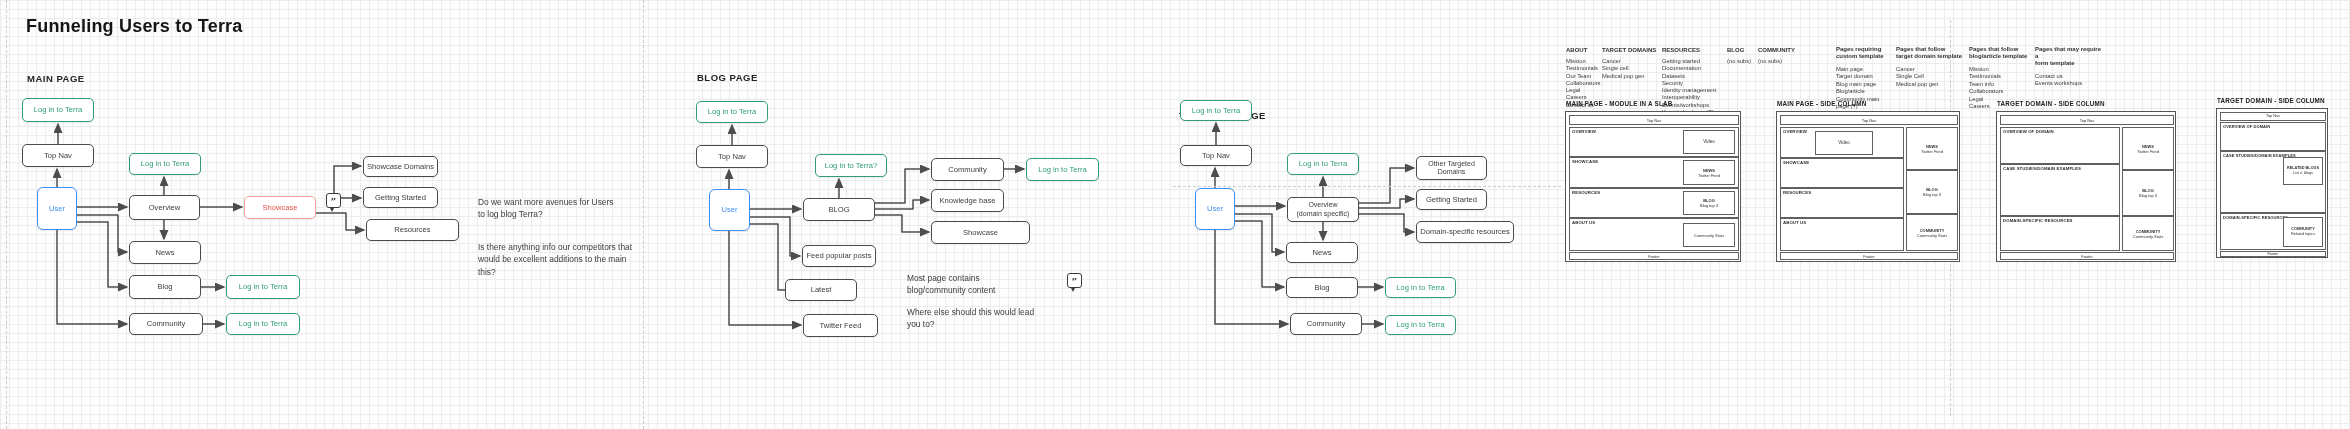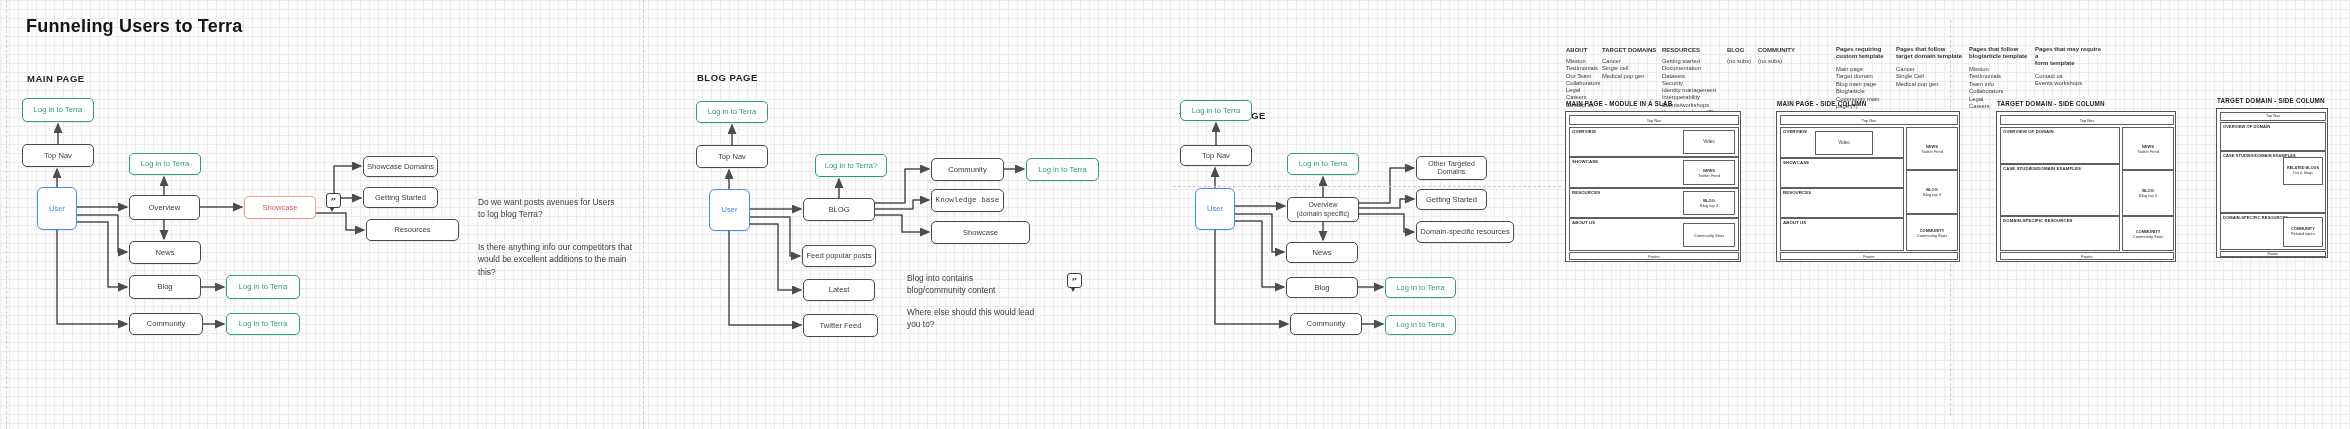--- a/index.html
+++ b/index.html
@@ -150,33 +150,33 @@
     </div>
     <div class="node green" style="left: 803px; top: 154px; width: 72px; height: 23px; border-color: rgb(46, 156, 127); color: rgb(46, 156, 127); margin-left: 12px;">
       <div>Log in to Terra?</div>
     </div>
     <div class="node default" style="left: 803px; top: 198px; width: 72px; height: 23px; border-color: rgb(74, 74, 74); color: rgb(60, 60, 60);">
       <div>BLOG</div>
     </div>
     <div class="node default" style="left: 802px; top: 245px; width: 74px; height: 22px; border-color: rgb(74, 74, 74); color: rgb(60, 60, 60);">
       <div>Feed popular posts</div>
     </div>
-    <div class="node default" style="left: 803px; top: 279px; width: 72px; height: 22px; border-color: rgb(74, 74, 74); color: rgb(60, 60, 60);">
+    <div class="node default" style="left: 785px; top: 279px; width: 72px; height: 22px; border-color: rgb(74, 74, 74); color: rgb(60, 60, 60);">
       <div>Latest</div>
     </div>
     <div class="node default" style="left: 803px; top: 314px; width: 75px; height: 23px; border-color: rgb(74, 74, 74); color: rgb(60, 60, 60);">
       <div>Twitter Feed</div>
     </div>
     <div class="node default" style="left: 931px; top: 158px; width: 73px; height: 23px; border-color: rgb(74, 74, 74); color: rgb(60, 60, 60);">
       <div>Community</div>
     </div>
     <div class="node green" style="left: 1026px; top: 158px; width: 73px; height: 23px; border-color: rgb(46, 156, 127); color: rgb(46, 156, 127);">
       <div>Log in to Terra</div>
     </div>
-    <div class="node default" style="left: 931px; top: 189px; width: 73px; height: 23px; border-color: rgb(74, 74, 74); color: rgb(60, 60, 60); font-family: Liberation Mono, monospace;">
+    <div class="node default" style="left: 931px; top: 189px; width: 73px; height: 23px; border-color: rgb(74, 74, 74); color: rgb(60, 60, 60);">
       <div>Knowledge base</div>
     </div>
     <div class="node default" style="left: 931px; top: 221px; width: 99px; height: 23px; border-color: rgb(74, 74, 74); color: rgb(60, 60, 60);">
       <div>Showcase</div>
     </div>
     <div class="node green" style="left: 1180px; top: 100px; width: 72px; height: 21px; border-color: rgb(46, 156, 127); color: rgb(46, 156, 127);">
       <div>Log in to Terra</div>
     </div>
     <div class="node default" style="left: 1180px; top: 145px; width: 72px; height: 21px; border-color: rgb(74, 74, 74); color: rgb(60, 60, 60);">
       <div>Top Nav</div>
@@ -210,30 +210,30 @@
     <div class="node green" style="left: 1385px; top: 277px; width: 71px; height: 21px; border-color: rgb(46, 156, 127); color: rgb(46, 156, 127);">
       <div>Log in to Terra</div>
     </div>
     <div class="node default" style="left: 1290px; top: 313px; width: 72px; height: 22px; border-color: rgb(74, 74, 74); color: rgb(60, 60, 60);">
       <div>Community</div>
     </div>
     <div class="node green" style="left: 1385px; top: 315px; width: 71px; height: 20px; border-color: rgb(46, 156, 127); color: rgb(46, 156, 127);">
       <div>Log in to Terra</div>
     </div>
     <div class="note" style="left: 478px; top: 196px;">
-      <div>Do we want posts avenues for Users</div>
+      <div>Do we want more avenues for Users</div>
       <div>to log blog Terra?</div>
     </div>
     <div class="note" style="left: 478px; top: 241px;">
       <div>Is there anything info our competitors that</div>
       <div>would be excellent additions to the main</div>
       <div>this?</div>
     </div>
     <div class="note" style="left: 907px; top: 272px;">
-      <div>Blog into contains</div>
+      <div>Most page contains</div>
       <div>blog/community content</div>
     </div>
     <div class="note" style="left: 907px; top: 306px;">
       <div>Where else should this would lead</div>
       <div>you to?</div>
     </div>
     <div class="comment" style="left: 326px; top: 193px;">
       <span>”</span>
     </div>
     <div class="comment" style="left: 1067px; top: 273px;">

